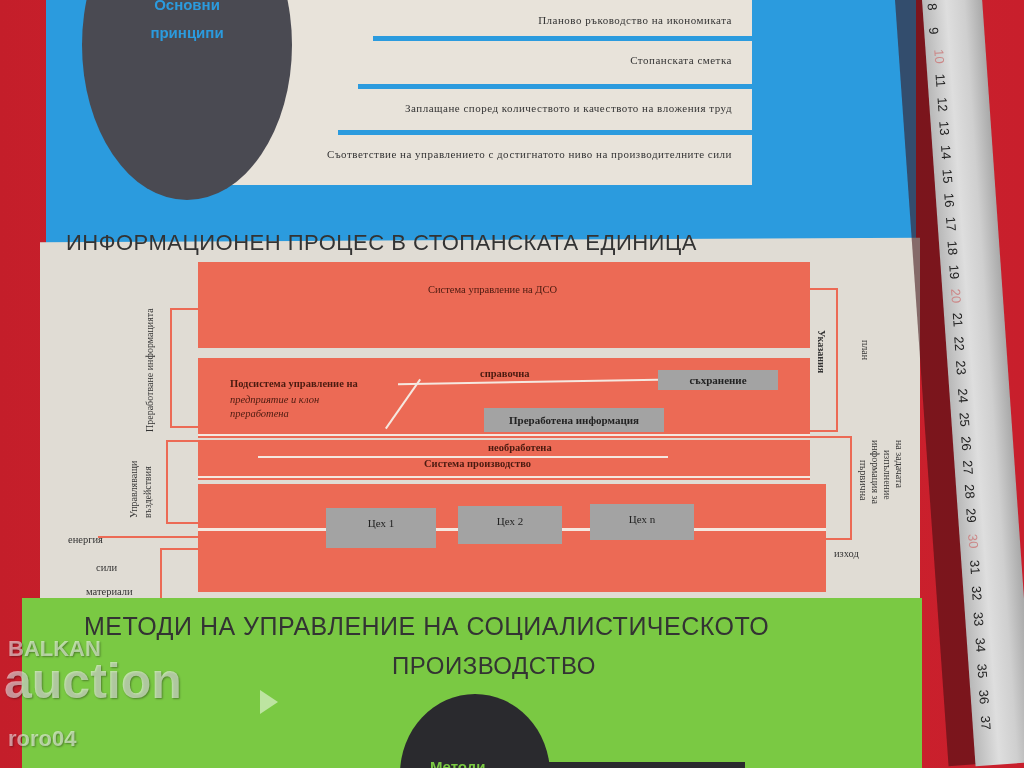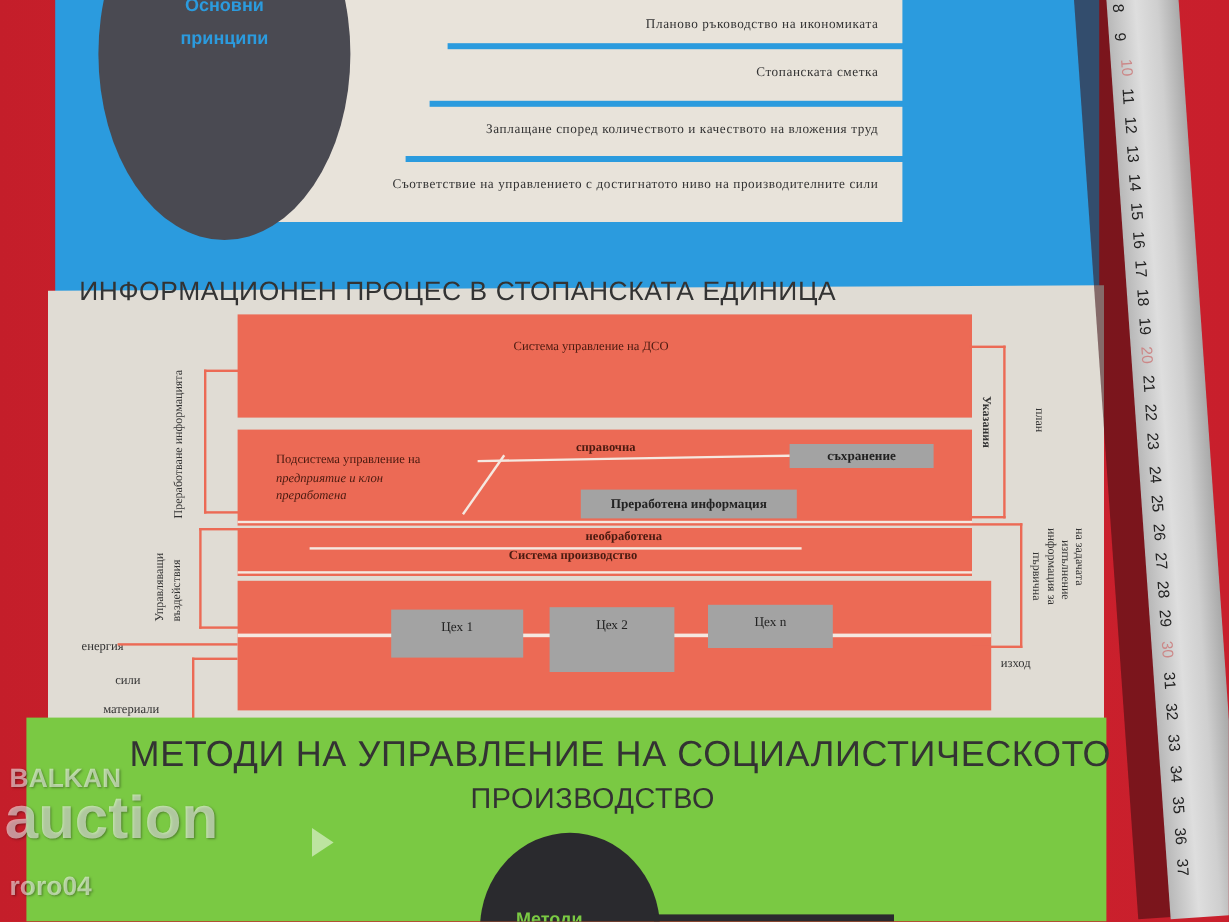--- a/index.html
+++ b/index.html
@@ -50,42 +50,42 @@
 </div>
 
 <div class="abs grey-sec"></div>
 <div class="abs title" style="left:66px; top:230px;">ИНФОРМАЦИОНЕН ПРОЦЕС В СТОПАНСКАТА ЕДИНИЦА</div>
 
 <div class="abs salmon" style="left:198px; top:262px; width:612px; height:86px;">
   <div class="lbl-w" style="left:230px; top:22px;">Система управление на ДСО</div>
 </div>
 
 <div class="abs salmon" style="left:198px; top:358px; width:612px; height:80px;">
-  <div class="lbl-w" style="left:32px; top:20px; font-weight:normal;">Подсистема управление на</div>
+  <div class="lbl-w" style="left:32px; top:20px; font-weight:bold;">Подсистема управление на</div>
   <div class="lbl-w" style="left:32px; top:36px; font-style:italic;">предприятие и клон</div>
   <div class="lbl-w" style="left:32px; top:50px; font-style:italic;">преработена</div>
   <div class="lbl-w" style="left:282px; top:10px; font-weight:bold;">справочна</div>
   <div class="box" style="left:460px; top:12px; width:120px; height:20px; line-height:20px;">съхранение</div>
   <div class="box" style="left:286px; top:50px; width:180px; height:24px; line-height:24px;">Преработена информация</div>
   <div class="wline" style="left:200px; top:23px; width:260px; transform:rotate(-1deg);"></div>
   <div class="wline" style="left:175px; top:45px; width:60px; transform:rotate(-55deg);"></div>
   <div class="wline" style="left:0; top:76px; width:612px;"></div>
 </div>
 
 <div class="abs salmon" style="left:198px; top:440px; width:612px; height:40px;">
   <div class="lbl-w" style="left:290px; top:2px; font-weight:bold;">необработена</div>
   <div class="lbl-w" style="left:226px; top:18px; font-weight:bold;">Система производство</div>
   <div class="wline" style="left:60px; top:16px; width:410px;"></div>
   <div class="wline" style="left:0; top:36px; width:612px;"></div>
 </div>
 
 <div class="abs salmon" style="left:198px; top:484px; width:628px; height:108px;">
   <div class="wline" style="left:0; top:44px; width:628px; height:3px;"></div>
   <div class="box" style="left:128px; top:24px; width:110px; height:40px; line-height:30px; font-weight:normal;">Цех 1</div>
-  <div class="box" style="left:260px; top:22px; width:104px; height:54px; line-height:30px; font-weight:normal;">Цех 2</div>
+  <div class="box" style="left:260px; top:22px; width:104px; height:38px; line-height:30px; font-weight:normal;">Цех 2</div>
   <div class="box" style="left:392px; top:20px; width:104px; height:36px; line-height:30px; font-weight:normal;">Цех n</div>
 </div>
 
 <div class="bracket" style="left:170px; top:308px; width:28px; height:116px; border-right:none;"></div>
 <div class="bracket" style="left:166px; top:440px; width:32px; height:80px; border-right:none;"></div>
 <div class="vlbl" style="left:144px; top:282px; height:150px;">Преработване информацията</div>
 <div class="vlbl" style="left:128px; top:428px; height:90px;">Управляващи</div>
 <div class="vlbl" style="left:142px; top:428px; height:90px;">въздействия</div>
 <div class="lbl" style="left:68px; top:518px;">енергия</div>
 <div class="lbl" style="left:96px; top:546px;">сили</div>
@@ -98,21 +98,21 @@
 <div class="bracket" style="left:810px; top:436px; width:40px; height:100px; border-left:none;"></div>
 <div class="vlbl-r" style="left:816px; top:330px; font-weight:bold;">Указания</div>
 <div class="vlbl-r" style="left:860px; top:340px;">план</div>
 <div class="vlbl-r" style="left:858px; top:460px;">първична</div>
 <div class="vlbl-r" style="left:870px; top:440px;">информация за</div>
 <div class="vlbl-r" style="left:882px; top:450px;">изпълнение</div>
 <div class="vlbl-r" style="left:894px; top:440px;">на задачата</div>
 <div class="lbl" style="left:834px; top:532px;">изход</div>
 
 <div class="abs green-sec"></div>
-<div class="abs title" style="left:108px; top:612px; font-size:30px;">МЕТОДИ НА УПРАВЛЕНИЕ  НА СОЦИАЛИСТИЧЕСКОТО</div>
+<div class="abs title" style="left:84px; top:612px; font-size:25px;">МЕТОДИ НА УПРАВЛЕНИЕ  НА СОЦИАЛИСТИЧЕСКОТО</div>
 <div class="abs title" style="left:392px; top:652px; font-size:24px;">ПРОИЗВОДСТВО</div>
 <div class="abs" style="left:400px; top:694px; width:150px; height:160px; border-radius:50%; background:#2a2a2e;">
   <div style="position:absolute; left:30px; top:64px; color:#7ac943; font-family:'Liberation Sans',sans-serif; font-weight:bold; font-size:15px;">Методи</div>
 </div>
 <div class="abs" style="left:545px; top:762px; width:200px; height:6px; background:#2a2a2e;"></div>
 
 <div class="abs wm" style="left:8px; top:636px; font-size:22px;">BALKAN</div>
 <div class="abs wm" style="left:4px; top:652px; font-size:50px;">auction</div>
 <div class="abs wm" style="left:260px; top:690px; width:0; height:0; border-left:18px solid rgba(255,255,255,0.5); border-top:12px solid transparent; border-bottom:12px solid transparent; text-shadow:none;"></div>
 <div class="abs wm" style="left:8px; top:726px; font-size:22px;">roro04</div>

